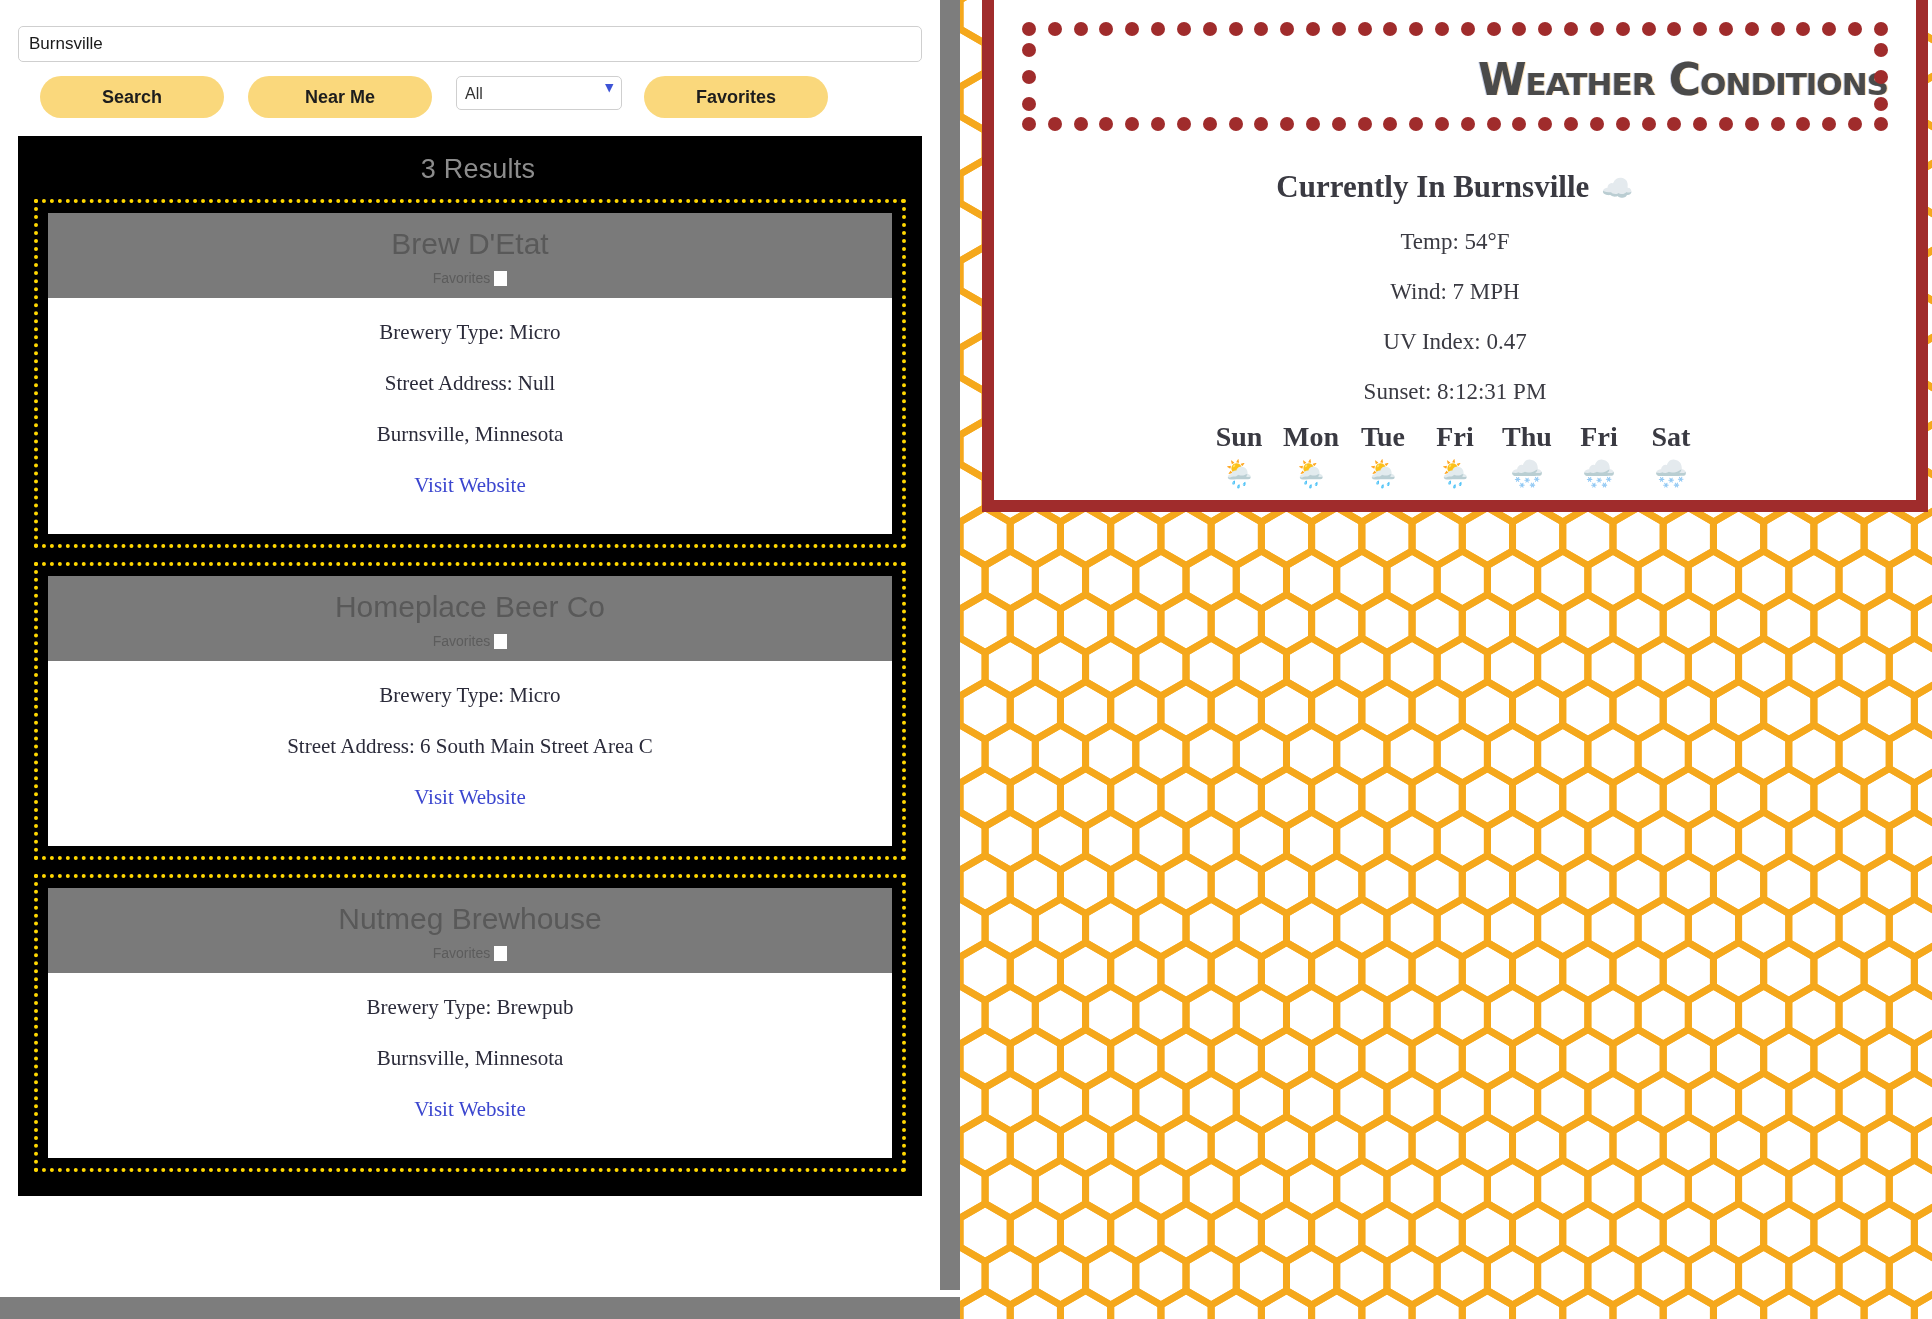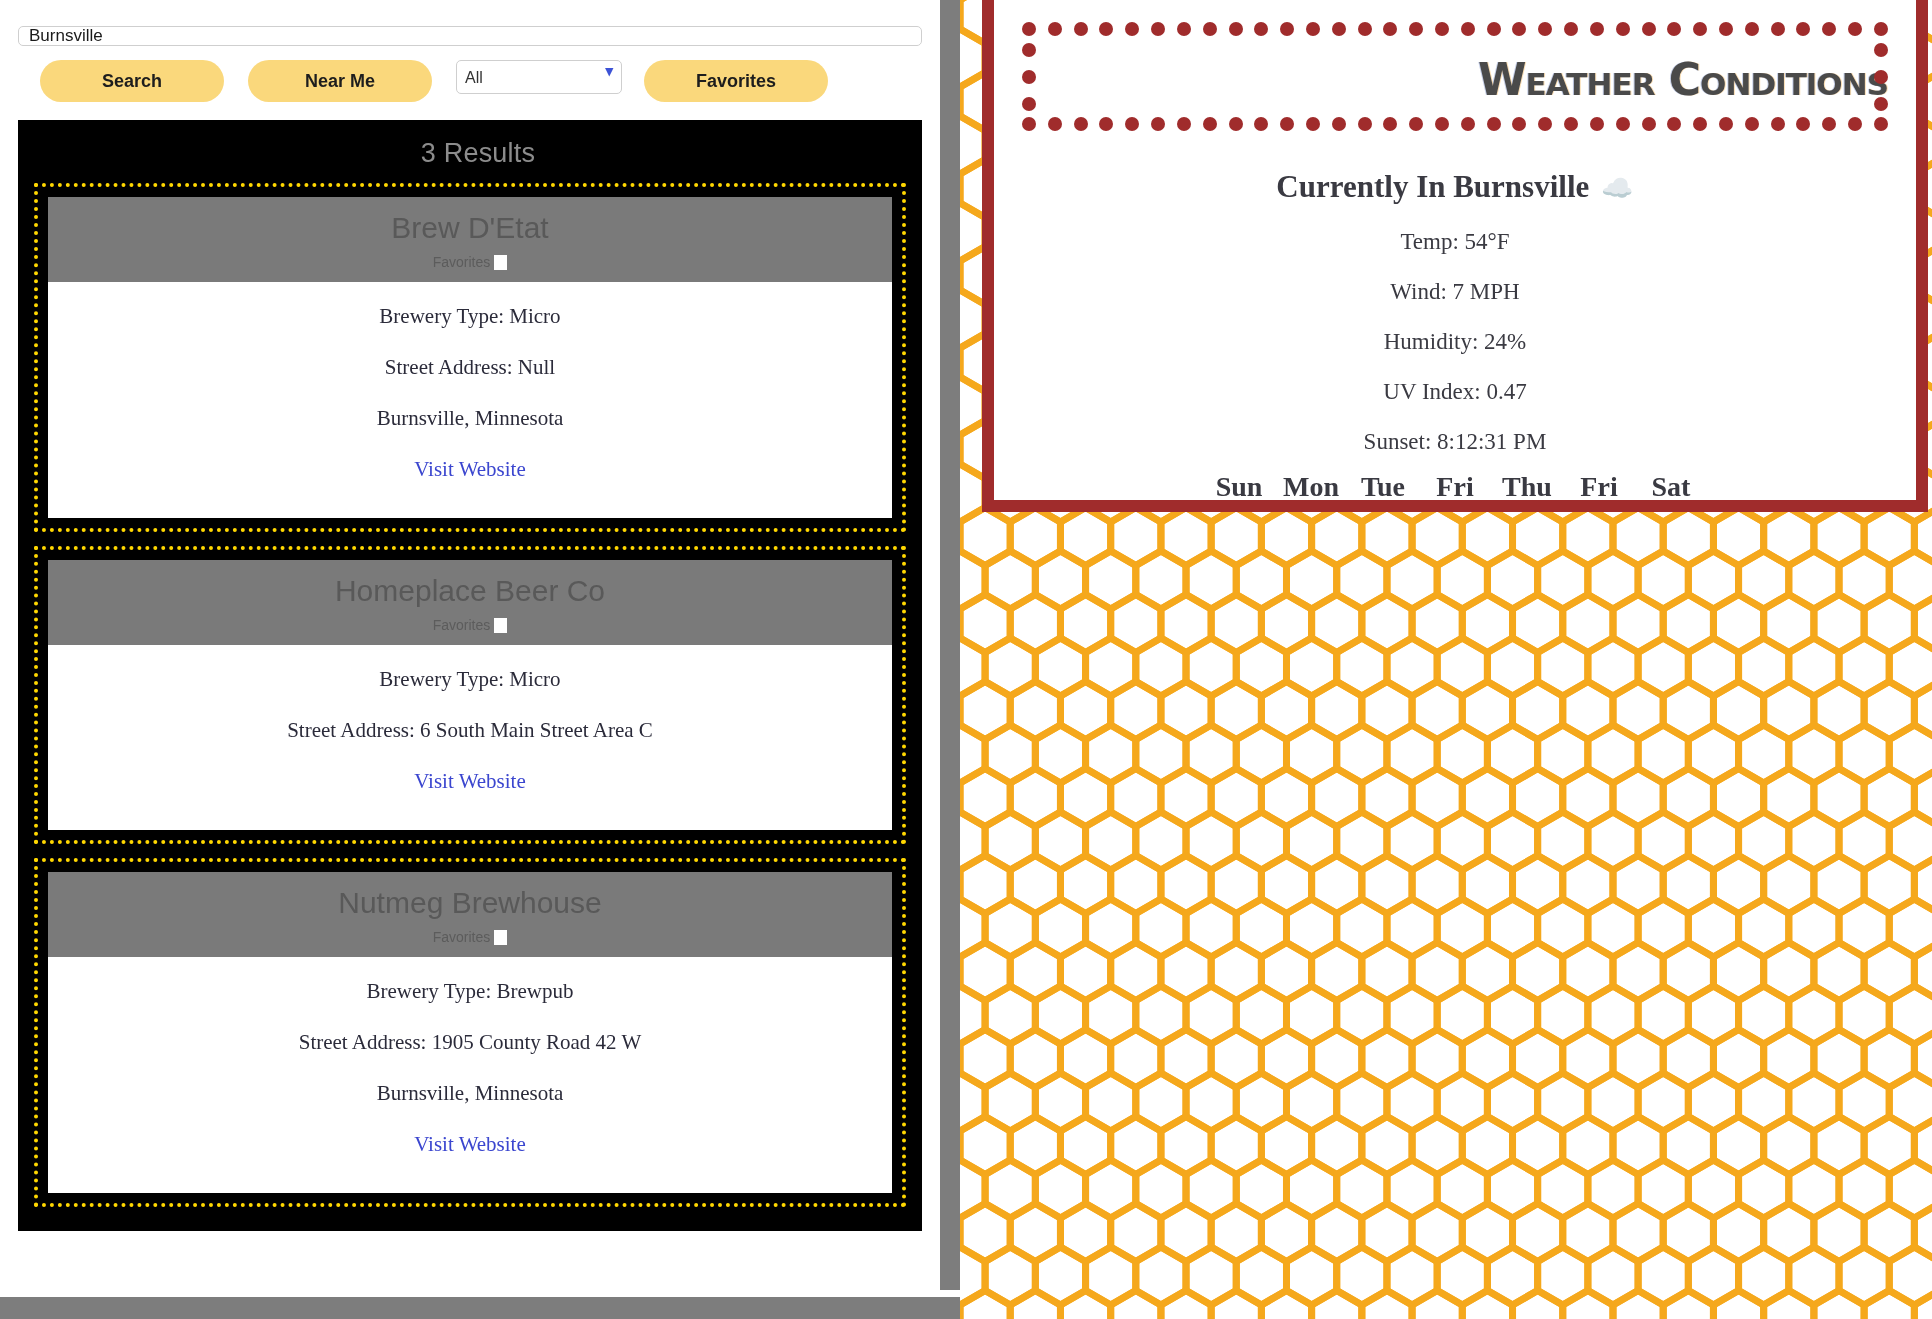--- a/index.html
+++ b/index.html
@@ -36,21 +36,21 @@
     border-radius: 14px;
     padding: 0;
     overflow: hidden;
   }
   .search-area {
     padding: 26px 18px 0 18px;
   }
   .search-input {
     display: block;
     width: 904px;
-    height: 20px;
+    height: 36px;
     padding: 4px 10px;
     font-family: "Liberation Sans", sans-serif;
     font-size: 17px;
     color: #1a1a1a;
     border: 1px solid #cfcfcf;
     border-radius: 5px;
     background: #fff;
     outline: none;
   }
   .btn-row {
@@ -377,21 +377,20 @@
         <div class="brewery-card">
           <div class="card-header">
             <div class="card-title">Nutmeg Brewhouse</div>
             <div class="fav-row">
               <span>Favorites</span>
               <span class="fav-checkbox"></span>
             </div>
           </div>
           <div class="card-body">
             <p>Brewery Type: Brewpub</p>
-            <p>Street Address: 1905 County Road 42 W</p>
             <p>Burnsville, Minnesota</p>
             <a class="visit-link">Visit Website</a>
           </div>
         </div>
 
       </div>
     </div>
 
     <div class="lp-vscroll"></div>
     <div class="lp-hscroll"></div>
@@ -1193,21 +1192,20 @@
             </div>
           <div class="weather-title">Weather Conditions</div>
         </div>
 
         <div class="current-line">
           <span>Currently In Burnsville</span><span class="wx-icon">☁️</span>
         </div>
 
         <div class="stat-line">Temp: 54°F</div>
         <div class="stat-line">Wind: 7 MPH</div>
-        <div class="stat-line">Humidity: 24%</div>
         <div class="stat-line">UV Index: 0.47</div>
         <div class="stat-line">Sunset: 8:12:31 PM</div>
 
         <div class="forecast-row">
           <div class="forecast-day">
             <div class="fc-name">Sun</div>
             <span class="fc-icon">🌦️</span>
 
           </div>
           <div class="forecast-day">

